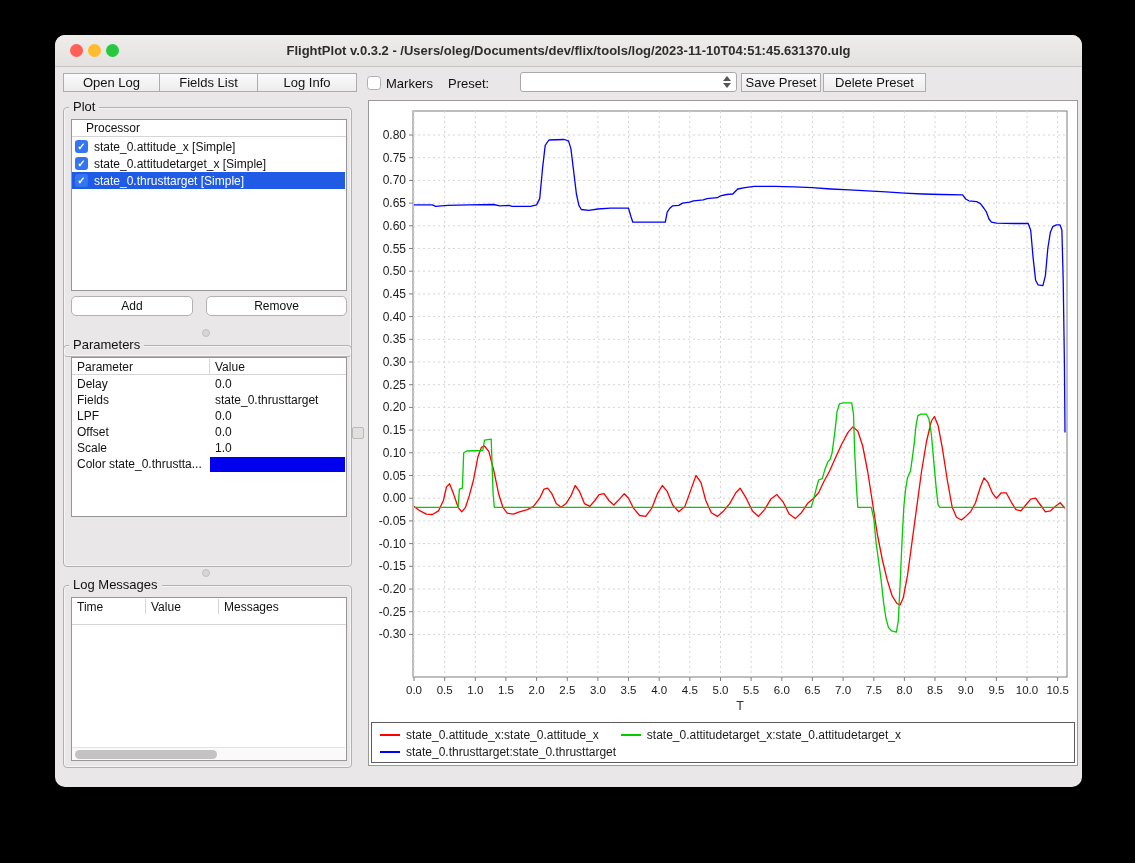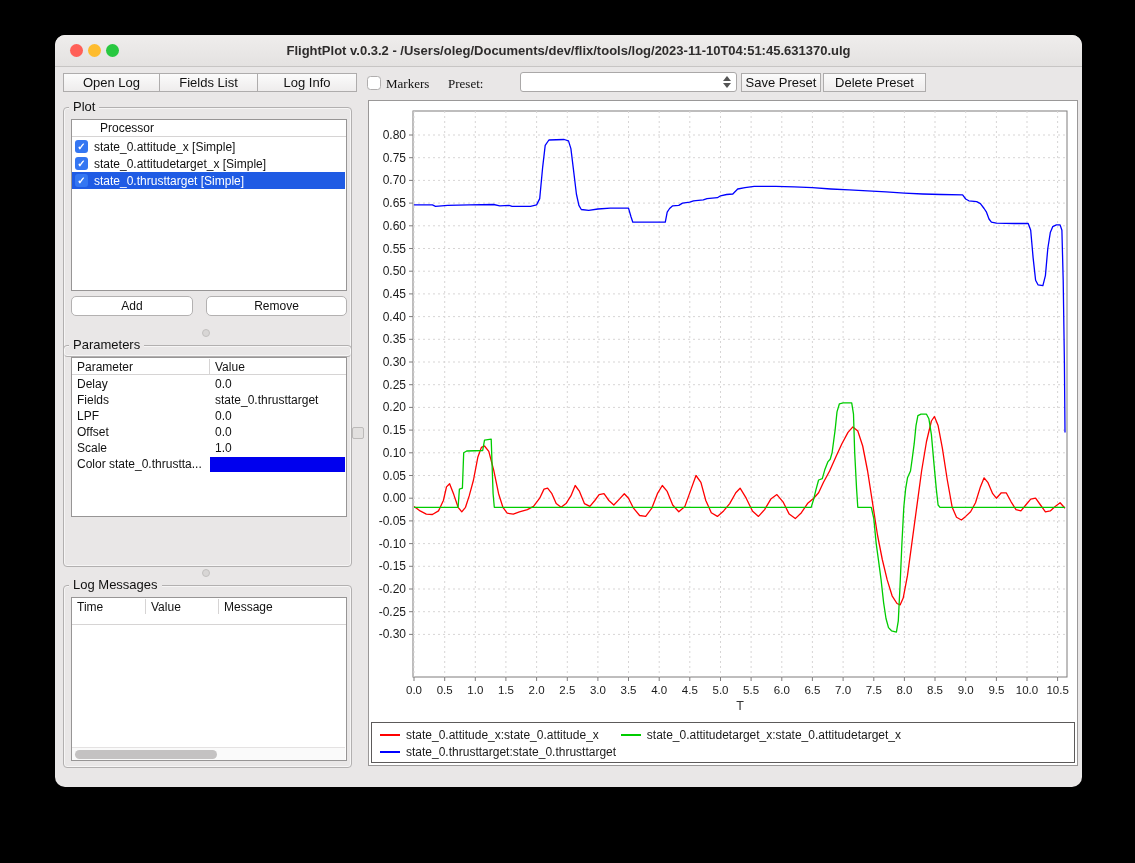--- a/index.html
+++ b/index.html
@@ -13,21 +13,21 @@
               border-bottom:1px solid #c7c5c4; }
   .light { width:13px; height:13px; border-radius:50%; top:9px; }
   #title-text { left:0; right:0; top:8px; text-align:center; font-size:13px; font-weight:bold; color:#2e2c2c; }
 
   
   .tbtn { height:19px; background:linear-gradient(#fbfbfb,#eeecec); border:1px solid #aeacac;
           font-size:13px; color:#111; text-align:center; line-height:17px; }
   .rbtn { background:#fff; border:1px solid #b3b1b1; border-radius:5px; font-size:12px;
           color:#111; text-align:center; }
   .cb { width:14px; height:14px; background:#fff; border:1px solid #b0aeae; border-radius:3.5px; }
-  .lbl { font-size:13px; color:#111;font-family:Liberation Serif, serif; }
+  .lbl { font-size:13px; color:#111; }
   #preset-combo { background:#fff; border:1px solid #aaa8a8; border-radius:3px; }
   .stepper { right:3px; top:2px; width:13px; height:14px; }
   .tri-up { left:3px; top:1px; width:0; height:0; border-left:4px solid transparent;
             border-right:4px solid transparent; border-bottom:5px solid #555; }
   .tri-dn { left:3px; top:8px; width:0; height:0; border-left:4px solid transparent;
             border-right:4px solid transparent; border-top:5px solid #555; }
 
   
   .group { border:1px solid #b2b0b0; border-radius:4px; box-shadow:inset 0 0 0 1px rgba(255,255,255,.6); }
   .gtitle { font-size:13px; color:#111; background:#e9e7e7; padding:0 4px; top:-9px; left:5px; }
@@ -80,21 +80,21 @@
       <div class="tri-up abs"></div>
       <div class="tri-dn abs"></div>
     </div>
   </div>
   <div class="tbtn abs" style="left:686px;top:38px;width:80px">Save Preset</div>
   <div class="tbtn abs" style="left:768px;top:38px;width:103px">Delete Preset</div>
 
   <div class="group abs" style="left:8px;top:72px;width:289px;height:250px">
     <span class="gtitle abs">Plot</span>
     <div class="table abs" style="left:7px;top:11px;width:276px;height:172px">
-      <div class="th hline abs" style="left:0;top:0;right:0;height:17px;padding-left:28px;line-height:16px">Processor</div>
+      <div class="th hline abs" style="left:0;top:0;right:0;height:17px;padding-left:14px;line-height:16px">Processor</div>
       <div class="row abs" style="left:0;top:18px;right:1px;height:17px">
         <span class="ckb abs" style="left:3px;top:2px">✓</span>
         <span class="abs" style="left:22px;top:2px">state_0.attitude_x [Simple]</span>
       </div>
       <div class="row abs" style="left:0;top:35px;right:1px;height:17px">
         <span class="ckb abs" style="left:3px;top:2px">✓</span>
         <span class="abs" style="left:22px;top:2px">state_0.attitudetarget_x [Simple]</span>
       </div>
       <div class="row selrow abs" style="left:0;top:52px;right:1px;height:17px">
         <span class="ckb abs" style="left:3px;top:2px">✓</span>
@@ -145,21 +145,21 @@
   <div class="dot abs" style="left:147px;top:534px"></div>
 
   <div class="group abs" style="left:8px;top:550px;width:289px;height:183px">
     <span class="gtitle abs">Log Messages</span>
     <div class="table abs" style="left:7px;top:11px;width:276px;height:164px">
       <div class="hline abs" style="left:0;top:0;right:0;height:27px">
         <span class="th abs" style="left:5px;top:2px">Time</span>
         <div class="vline abs" style="left:73px;top:1px;height:15px"></div>
         <span class="th abs" style="left:79px;top:2px">Value</span>
         <div class="vline abs" style="left:146px;top:1px;height:15px"></div>
-        <span class="th abs" style="left:152px;top:2px">Message</span>
+        <span class="th abs" style="left:152px;top:2px">Messages</span>
       </div>
       <div class="sb-track abs" style="left:0;right:1px;bottom:0;height:13px">
         <div class="sb-thumb abs" style="left:3px;top:2px;width:142px;height:9px"></div>
       </div>
     </div>
   </div>
 
   <div id="v-splitter-handle" class="abs" style="left:297px;top:392px"></div>
 
   <div id="chart-panel" class="abs" style="left:313px;top:65px">

